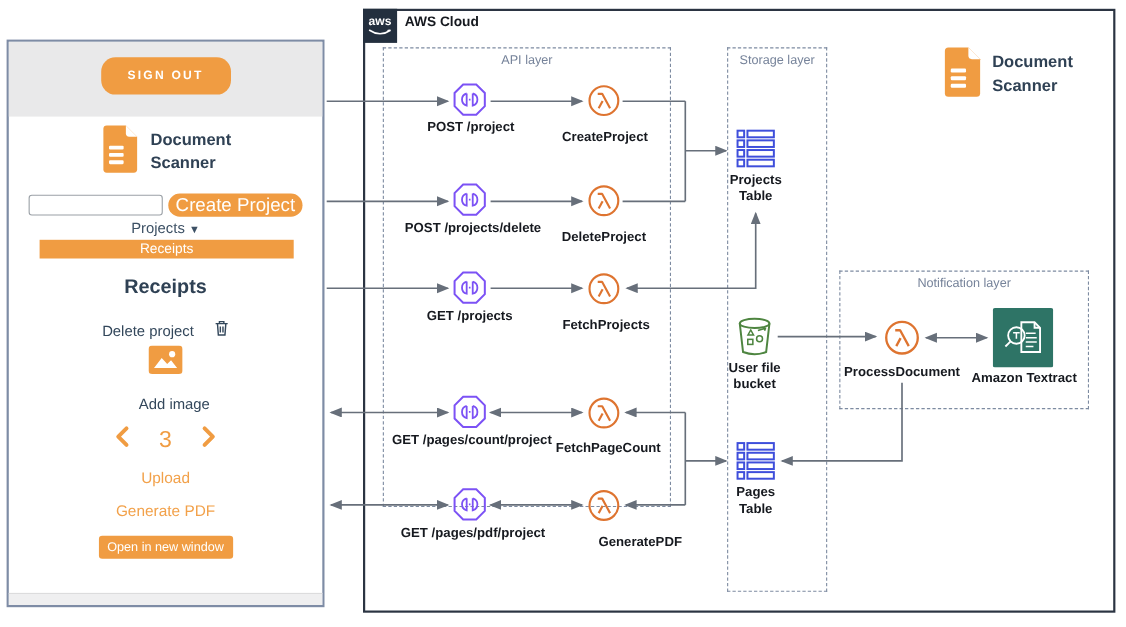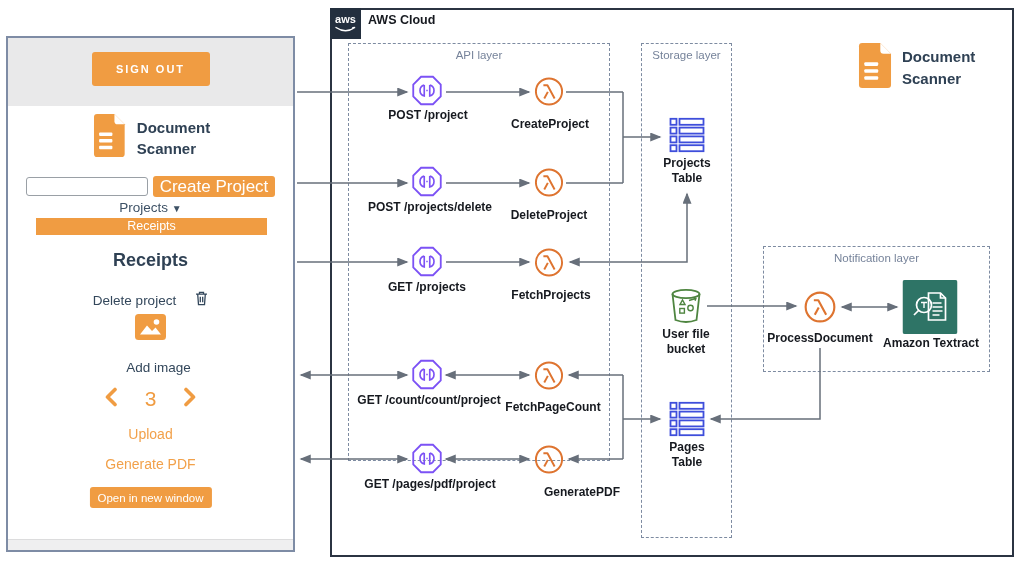--- a/index.html
+++ b/index.html
@@ -3,21 +3,21 @@
 <meta charset="utf-8">
 <style>
   html,body{margin:0;padding:0;background:#fff;}
   #canvas{position:relative;width:1024px;height:570px;background:#fff;overflow:hidden;
           font-family:"Liberation Sans",sans-serif;}
 
   
   .phone{position:absolute;left:6px;top:36px;width:289px;height:516px;background:#fff;
          border:2px solid #7e8ca5;box-sizing:border-box;}
   .phone-header{position:absolute;left:0;top:0;width:100%;height:68px;background:#e9e9ea;}
-  .btn{background:#f09c42;color:#fff;border:none;border-radius:3px;cursor:pointer;
+  .btn{background:#f09c42;color:#fff;border:none;border-radius:13px;cursor:pointer;
        font-family:"Liberation Sans",sans-serif;}
   .signout{position:absolute;left:50%;transform:translateX(-50%);top:14px;width:118px;height:34px;
            font-size:11px;letter-spacing:2px;font-weight:bold;}
   .brand{position:absolute;left:50%;transform:translateX(-50%);top:75px;display:flex;align-items:center;gap:10px;}
   .brand-text{font-size:15px;font-weight:bold;color:#2f4154;line-height:1.4;}
   .create-row{position:absolute;left:0;top:138px;width:100%;display:flex;justify-content:center;align-items:center;gap:5px;}
   .create-input{width:114px;height:15px;border:1px solid #9aa0a6;border-radius:3px;padding:1px 3px;font-size:12px;}
   .create-btn{height:21px;font-size:17px;padding:0 7px;}
   .projects-dd{position:absolute;left:0;top:162px;width:100%;text-align:center;font-size:13.5px;color:#3d5165;cursor:pointer;}
   .caret{font-size:10px;color:#3d5165;}
@@ -48,21 +48,21 @@
 </head>
 <body>
 
 <div id="canvas">
 
   <div class="awsbox"></div>
 
   <div class="layer" style="left:348px;top:43px;width:262px;height:418px;">
     <div class="layer-lbl">API layer</div>
   </div>
-  <div class="layer" style="left:641px;top:43px;width:91px;height:495px;text-decoration:underline;">
+  <div class="layer" style="left:661px;top:43px;width:91px;height:495px;text-decoration:underline;">
     <div class="layer-lbl">Storage layer</div>
   </div>
   <div class="layer" style="left:763px;top:246px;width:227px;height:126px;">
     <div class="layer-lbl">Notification layer</div>
   </div>
 
   <svg class="lines" width="1024" height="570">
     <defs>
       <marker id="ah" markerWidth="9" markerHeight="8" refX="6.5" refY="3" orient="auto-start-reverse">
         <path d="M0,0 L7.5,3 L0,6 z" fill="#676f7a"></path>
@@ -189,21 +189,21 @@
   <div class="node-icon" style="left:427px;top:358px;">
     <svg width="33" height="33" viewBox="0 0 36 36" stroke="#7c52f5" fill="none" stroke-width="2">
       <polygon points="11.5,3 24.5,3 33,11.5 33,24.5 24.5,33 11.5,33 3,24.5 3,11.5"></polygon>
       <g stroke-width="1.8">
           <path d="M15,12 a6.2,6.2 0 0 0 0,12 V12"></path>
           <path d="M21,12 a6.2,6.2 0 0 1 0,12 V12"></path>
           <path d="M17.2,18 h1.6"></path>
         </g>
     </svg>
   </div>
-  <div class="lbl" style="left:429px;top:393px;">GET /count/count/project</div>
+  <div class="lbl" style="left:429px;top:393px;">GET /pages/count/project</div>
   <div class="node-icon" style="left:549px;top:360px;">
     <svg width="31" height="31" viewBox="0 0 32 32" stroke="#de7430" fill="none" stroke-width="2">
       <circle cx="16" cy="16" r="13.5"></circle>
       <path d="M10.2,9.6 H14.4 L21.8,23.2" stroke-linejoin="bevel"></path>
         <path d="M14.8,16.4 L11.1,23.2"></path>
     </svg>
   </div>
   <div class="lbl" style="left:553px;top:400px;">FetchPageCount</div>
 
   <div class="node-icon" style="left:427px;top:442px;">

